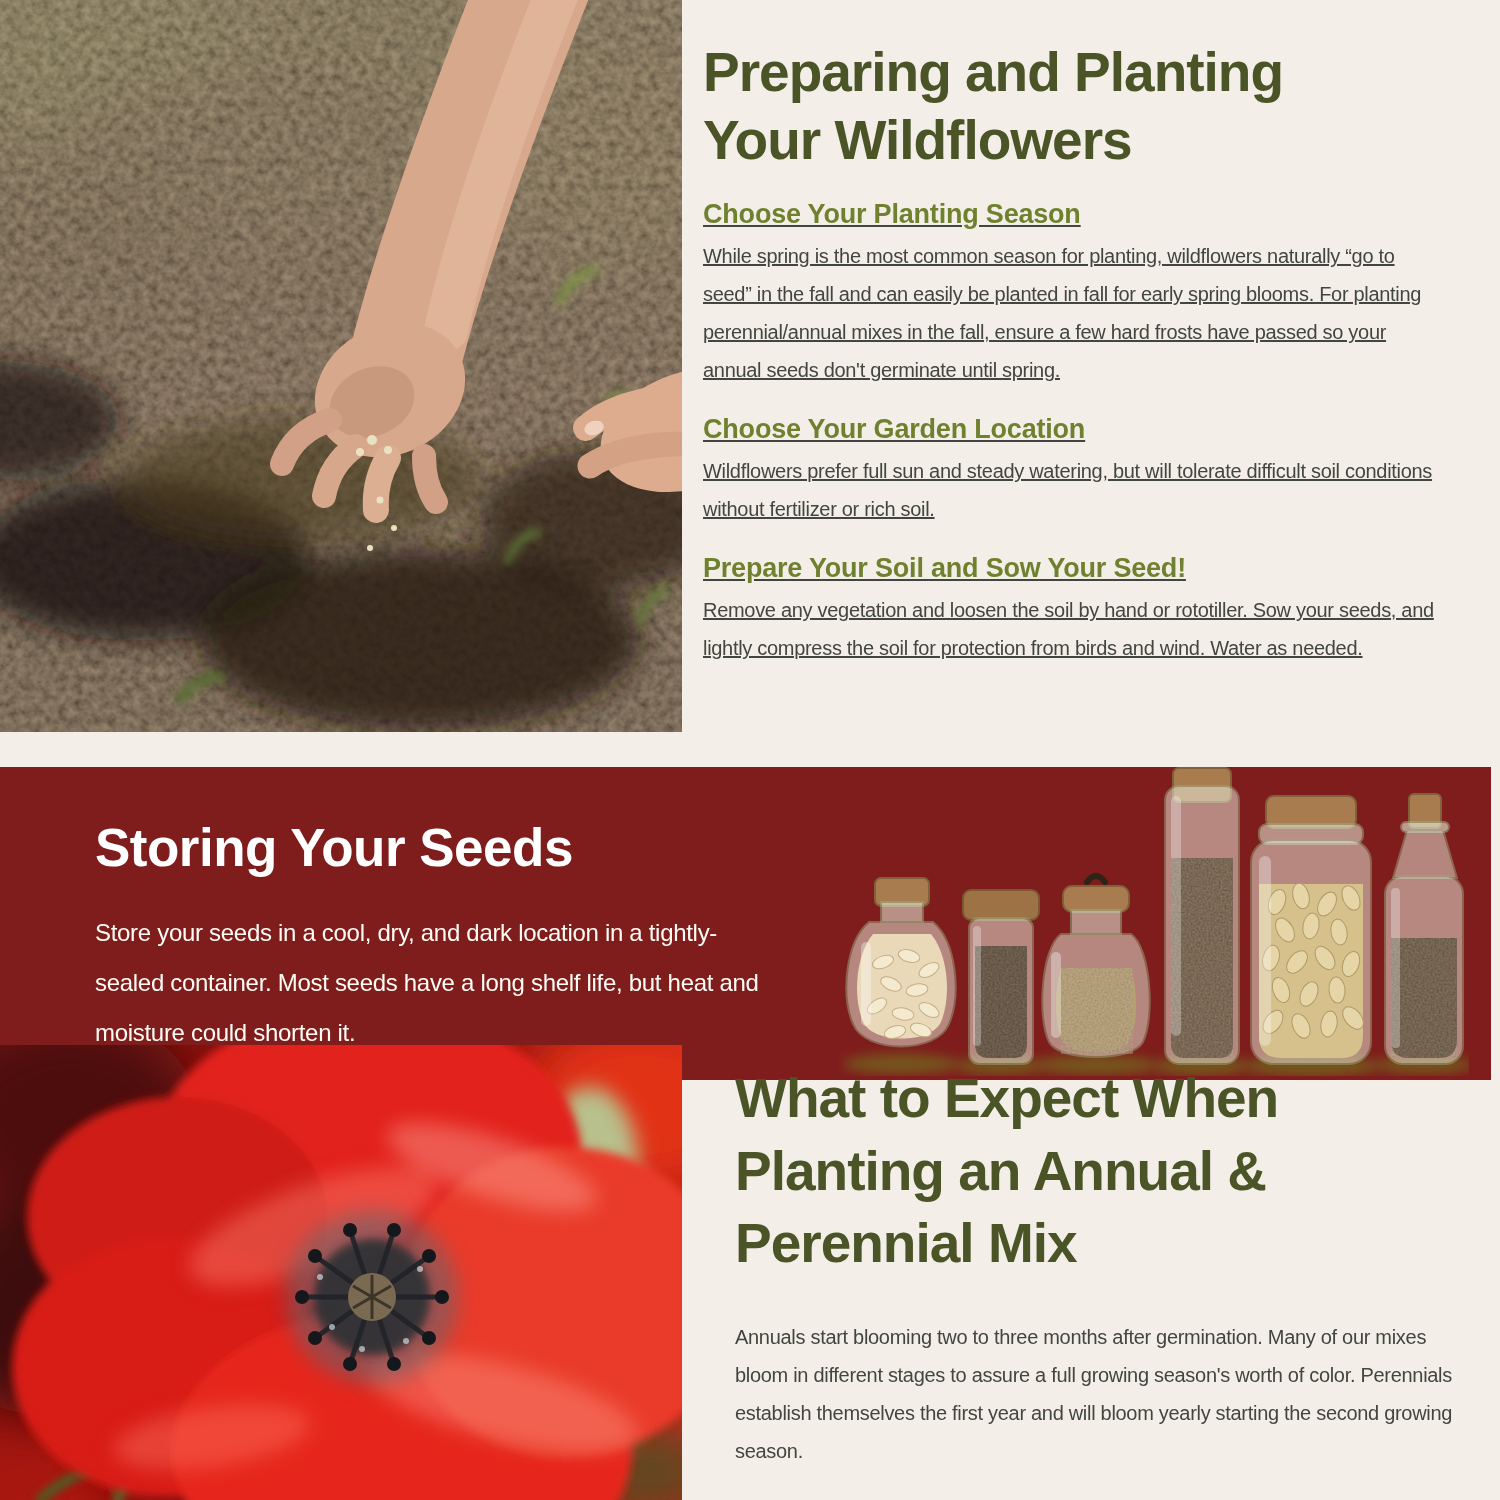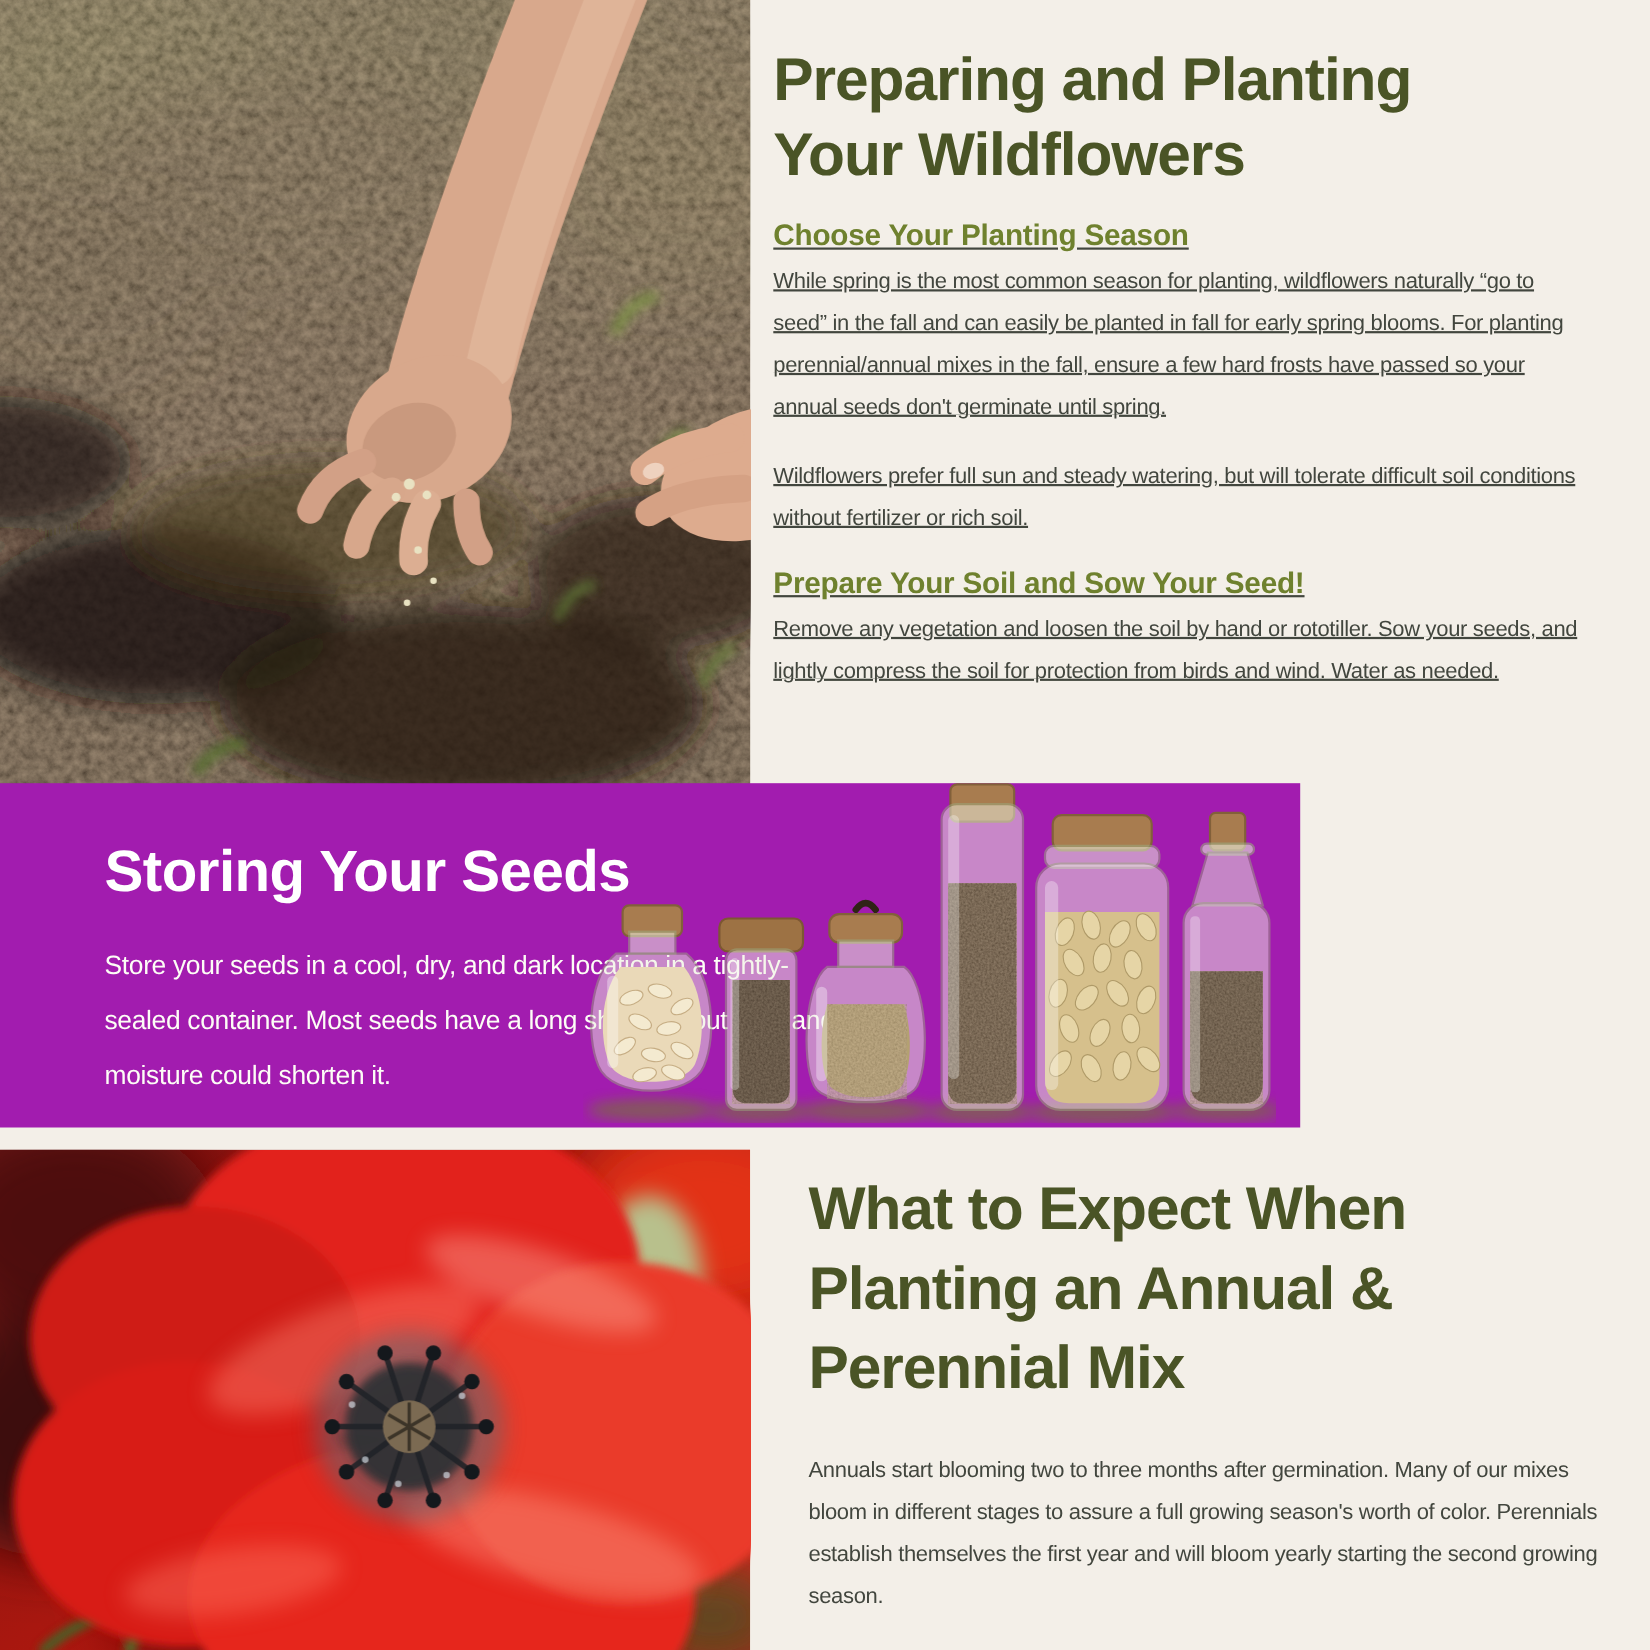--- a/index.html
+++ b/index.html
@@ -38,23 +38,23 @@
   .body-text {
     margin: 7px 0 0 0;
     font-size: 20px;
     line-height: 38px;
     letter-spacing: -0.3px;
     color: #42463E;
   }
 
   .band {
     position: absolute;
-    left: 0; top: 712px;
-    width: 1182px; height: 313px;
-    background: #a21caf;
+    left: 0; top: 767px;
+    width: 1491px; height: 313px;
+    background: #7f1d1d;
   }
   .band-text { position: absolute; left: 95px; top: 50px; width: 665px; color: #FFFFFF; }
   .band-title {
     margin: 0;
     font-size: 53px;
     font-weight: bold;
     letter-spacing: -0.5px;
     color: #FFFFFF;
   }
   .band-body {
@@ -166,20 +166,21 @@
   </div>
 
   <section class="top-text">
     <h1 class="big-title">Preparing and Planting
 Your Wildflowers</h1>
     <div class="sub-block">
       <h3 class="sub-heading">Choose Your Planting Season</h3>
       <p class="body-text">While spring is the most common season for planting, wildflowers naturally “go to seed” in the fall and can easily be planted in fall for early spring blooms. For planting perennial/annual mixes in the fall, ensure a few hard frosts have passed so your annual seeds don't germinate until spring.</p>
     </div>
     <div class="sub-block">
+      <h3 class="sub-heading">Choose Your Garden Location</h3>
       <p class="body-text">Wildflowers prefer full sun and steady watering, but will tolerate difficult soil conditions without fertilizer or rich soil.</p>
     </div>
     <div class="sub-block">
       <h3 class="sub-heading">Prepare Your Soil and Sow Your Seed!</h3>
       <p class="body-text">Remove any vegetation and loosen the soil by hand or rototiller. Sow your seeds, and lightly compress the soil for protection from birds and wind. Water as needed.</p>
     </div>
   </section>
 
   <div class="band">
     <div class="band-text">

